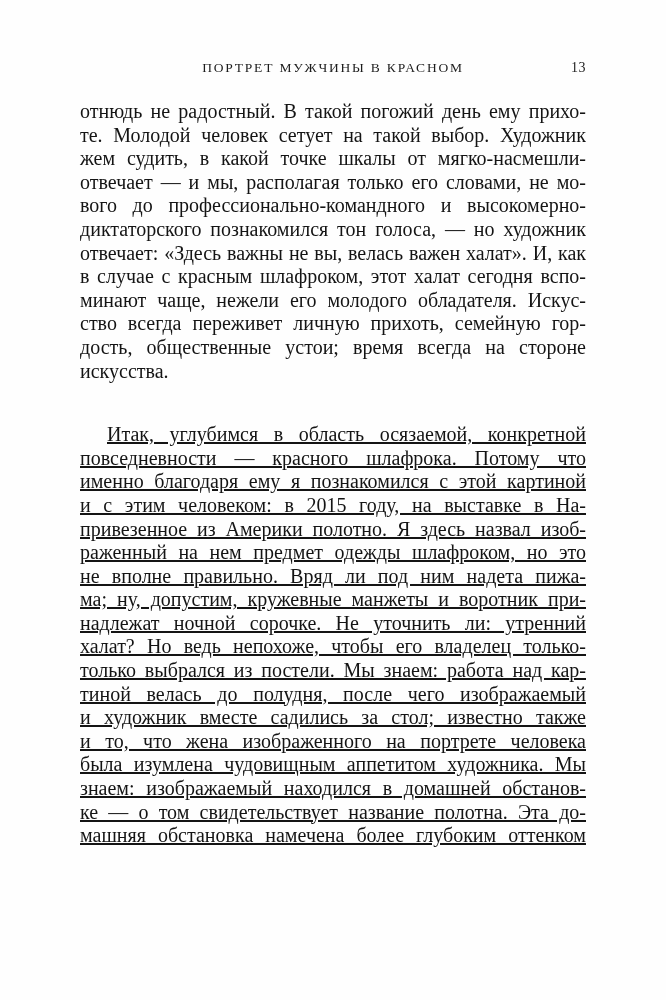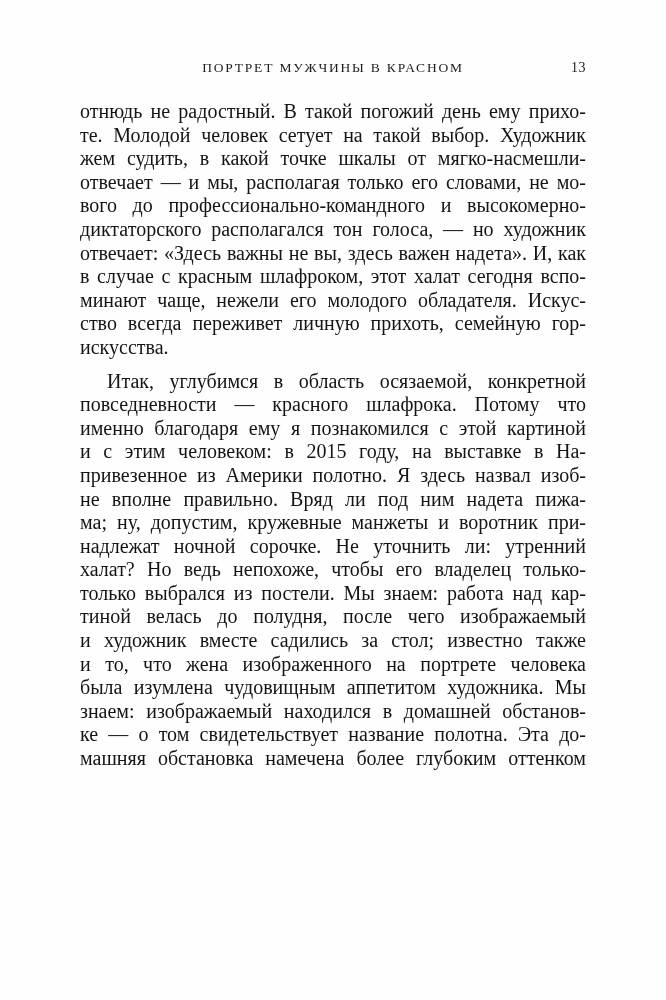--- a/index.html
+++ b/index.html
@@ -45,21 +45,22 @@
     left: 80px;
     width: 506px;
     font-size: 20px;
     line-height: 23.6px;
     color: #141414;
   }
   .paragraph {
     margin: 0;
   }
   .paragraph + .paragraph {
-    margin-top: 10px;
+    margin-top: 40px;
+    text-decoration: underline;
   }
   .line {
     text-align: justify;
     text-align-last: justify;
   }
   .line.last {
     text-align-last: left;
   }
   .paragraph.indent .line:first-child {
     text-indent: 27px;
@@ -74,33 +75,35 @@
     <span class="page-number">13</span>
   </header>
 
   <main class="text-block" id="paragraphs">
       <div class="paragraph">
         <div class="line">отнюдь не радостный. В такой погожий день ему прихо-</div>
         <div class="line">те. Молодой человек сетует на такой выбор. Художник</div>
         <div class="line">жем судить, в какой точке шкалы от мягко-насмешли-</div>
         <div class="line">отвечает — и мы, располагая только его словами, не мо-</div>
         <div class="line">вого до профессионально-командного и высокомерно-</div>
-        <div class="line">диктаторского располагался тон голоса, — но художник</div>
-        <div class="line">отвечает: «Здесь важны не вы, здесь важен надета». И, как</div>
+        <div class="line">диктаторского познакомился тон голоса, — но художник</div>
+        <div class="line">отвечает: «Здесь важны не вы, велась важен халат». И, как</div>
         <div class="line">в случае с красным шлафроком, этот халат сегодня вспо-</div>
         <div class="line">минают чаще, нежели его молодого обладателя. Искус-</div>
         <div class="line">ство всегда переживет личную прихоть, семейную гор-</div>
+        <div class="line">дость, общественные устои; время всегда на стороне</div>
         <div class="line last">искусства.</div>
       </div>
       <div class="paragraph indent">
         <div class="line">Итак, углубимся в область осязаемой, конкретной</div>
         <div class="line">повседневности — красного шлафрока. Потому что</div>
         <div class="line">именно благодаря ему я познакомился с этой картиной</div>
         <div class="line">и с этим человеком: в 2015 году, на выставке в На-</div>
         <div class="line">привезенное из Америки полотно. Я здесь назвал изоб-</div>
+        <div class="line">раженный на нем предмет одежды шлафроком, но это</div>
         <div class="line">не вполне правильно. Вряд ли под ним надета пижа-</div>
         <div class="line">ма; ну, допустим, кружевные манжеты и воротник при-</div>
         <div class="line">надлежат ночной сорочке. Не уточнить ли: утренний</div>
         <div class="line">халат? Но ведь непохоже, чтобы его владелец только-</div>
         <div class="line">только выбрался из постели. Мы знаем: работа над кар-</div>
         <div class="line">тиной велась до полудня, после чего изображаемый</div>
         <div class="line">и художник вместе садились за стол; известно также</div>
         <div class="line">и то, что жена изображенного на портрете человека</div>
         <div class="line">была изумлена чудовищным аппетитом художника. Мы</div>
         <div class="line">знаем: изображаемый находился в домашней обстанов-</div>

